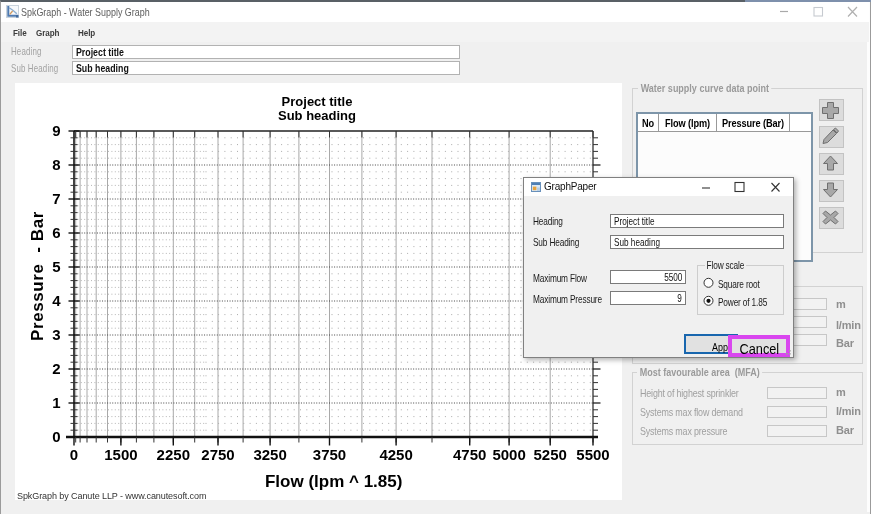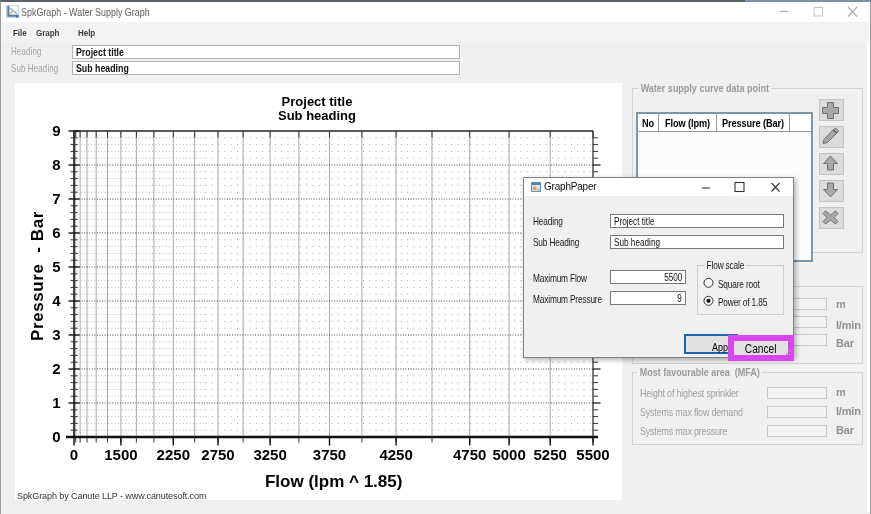--- a/index.html
+++ b/index.html
@@ -418,21 +418,21 @@
   <svg style="position:absolute;left:179px;top:99px" width="12" height="12">
       <circle cx="5.5" cy="5.8" r="4.5" fill="#fff" stroke="#333" stroke-width="1"></circle>
     </svg>
   <div class="dlab" style="position:absolute;left:194px;top:100px">Square root</div>
   <svg style="position:absolute;left:179px;top:117px" width="12" height="12">
       <circle cx="5.5" cy="5.8" r="4.5" fill="#fff" stroke="#333" stroke-width="1"></circle>
       <circle cx="5.5" cy="5.8" r="2.1" fill="#111"></circle>
     </svg>
   <div class="dlab" style="position:absolute;left:194px;top:118px">Power of 1.85</div>
   <div class="btn" style="position:absolute;left:160px;top:156px;width:50px;height:11px;background:#e1e1e1;border:2px solid #1866ae;font-size:10.5px;text-align:right;padding-top:5px"><span>Apply</span></div>
-  <div class="btn" style="position:absolute;left:204px;top:157px;width:54px;height:13px;background:#e1e1e1;border:6px solid #d946ef;font-size:12px;text-align:center;padding-top:1px"><span>Cancel</span></div>
+  <div class="btn" style="position:absolute;left:204px;top:157px;width:54px;height:13px;background:#e1e1e1;border:4px solid #d946ef;font-size:15px;text-align:center;padding-top:1px"><span>Cancel</span></div>
   <svg style="position:absolute;right:1px;bottom:1px" width="8" height="8">
       <g fill="#a0a0a0">
         <rect x="5" y="5" width="1.6" height="1.6"></rect>
         <rect x="5" y="2" width="1.6" height="1.6"></rect>
         <rect x="2" y="5" width="1.6" height="1.6"></rect>
       </g>
     </svg>
 </div>
 
 </body></html>

